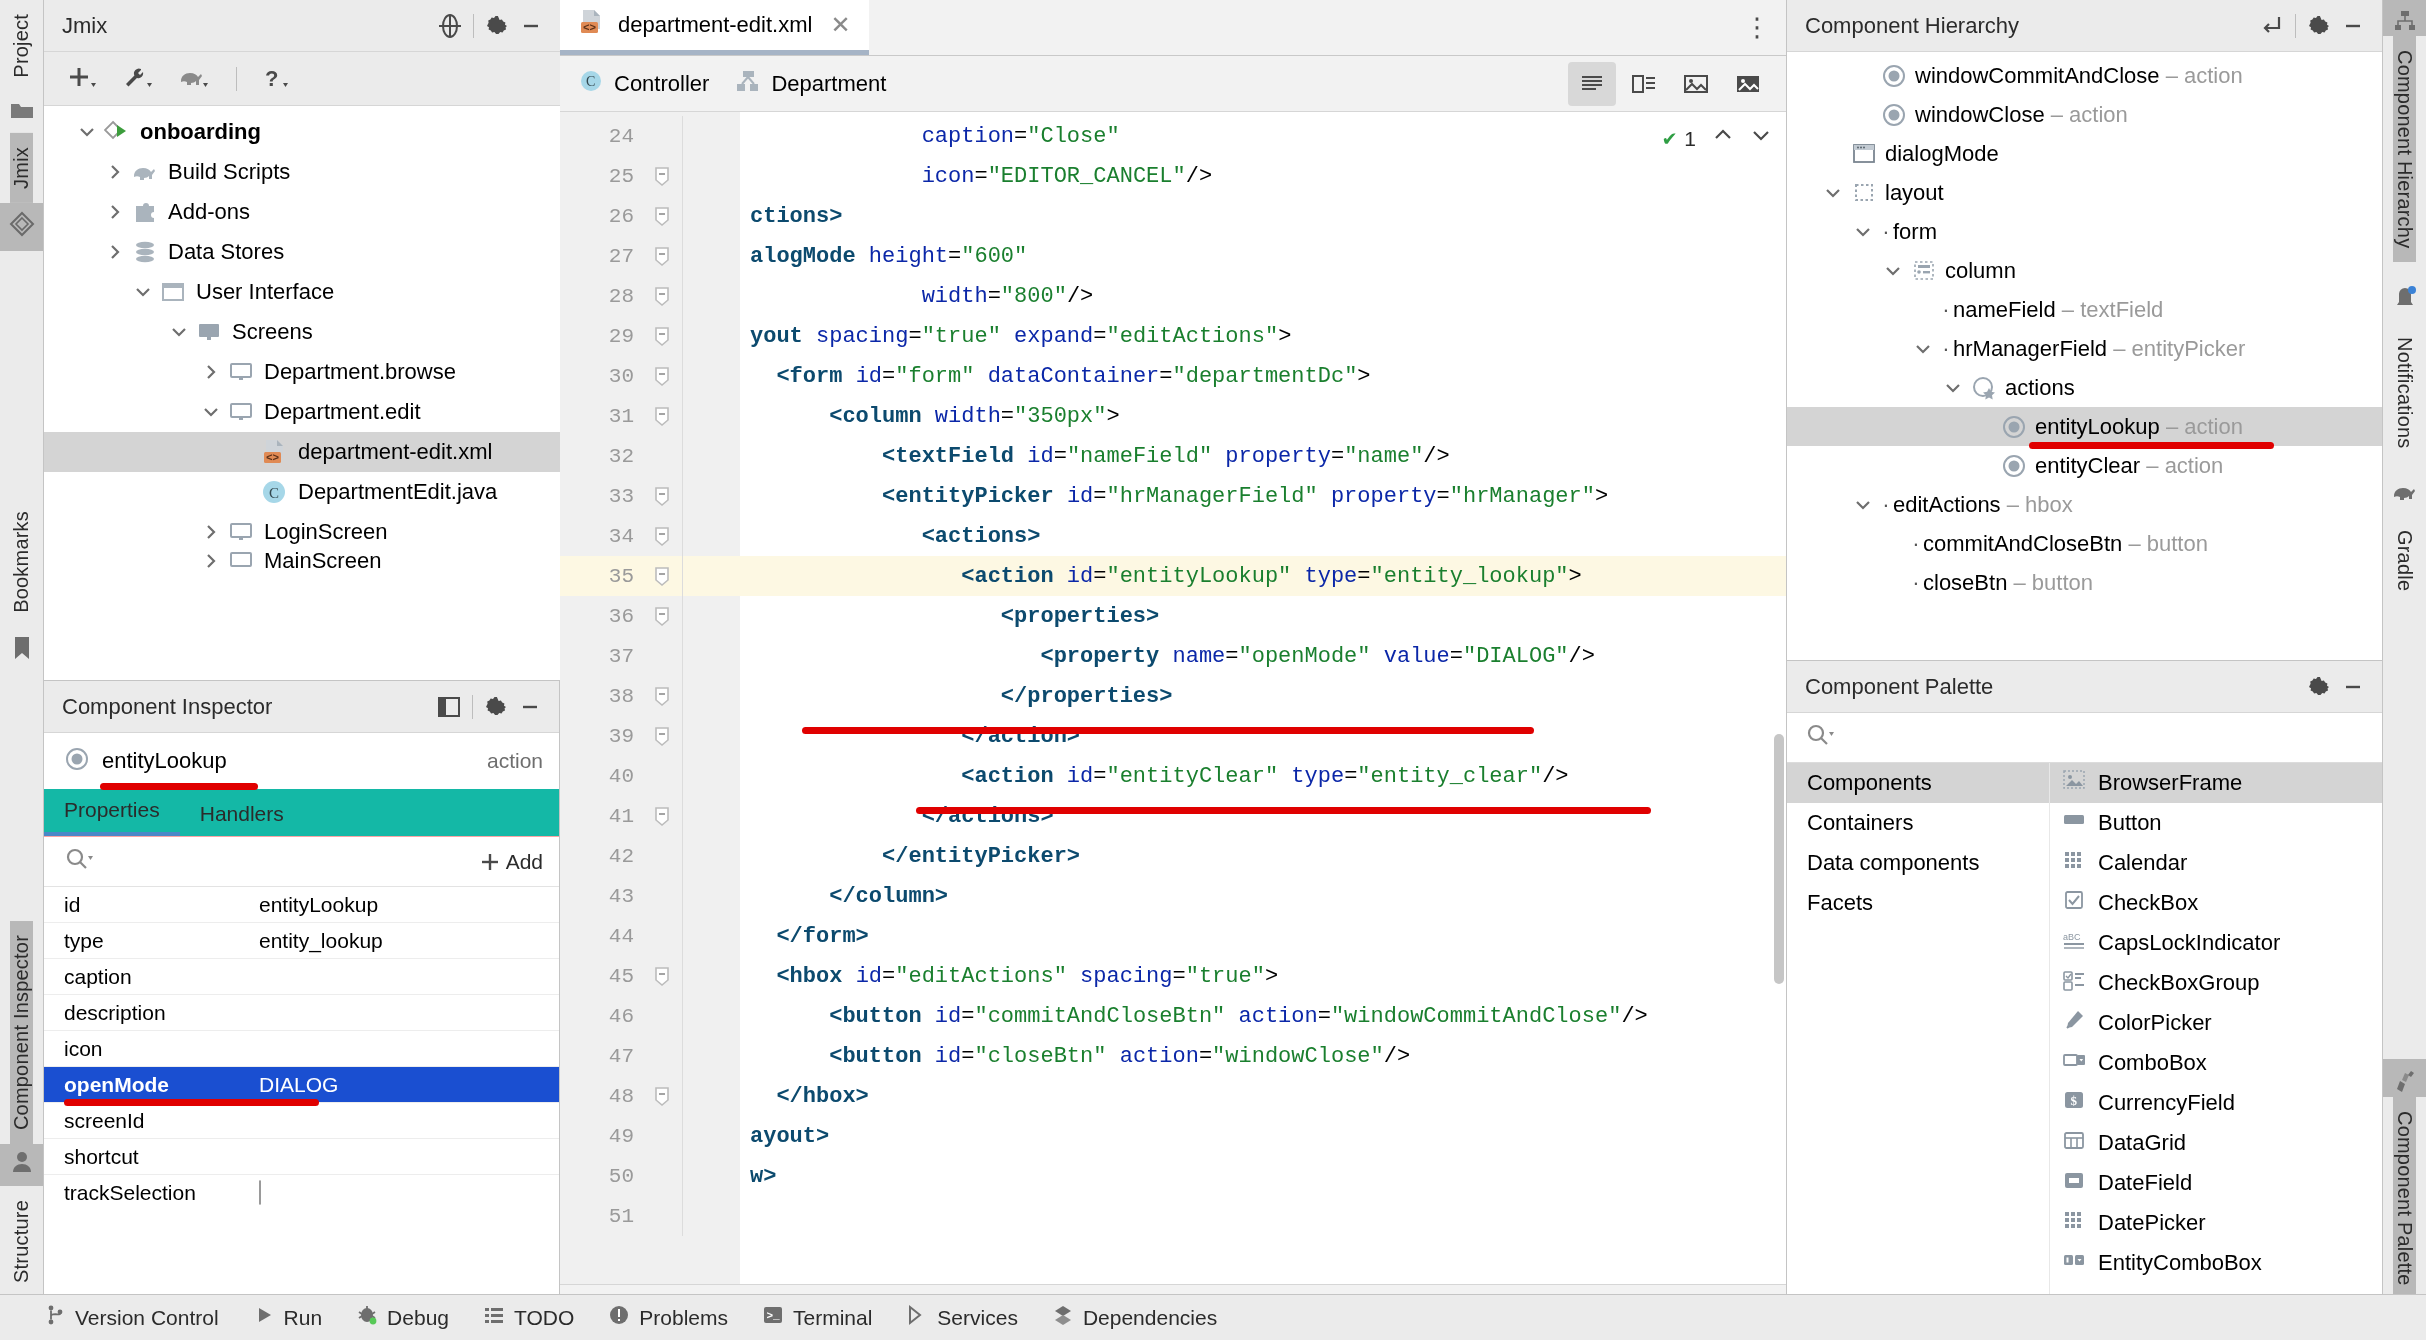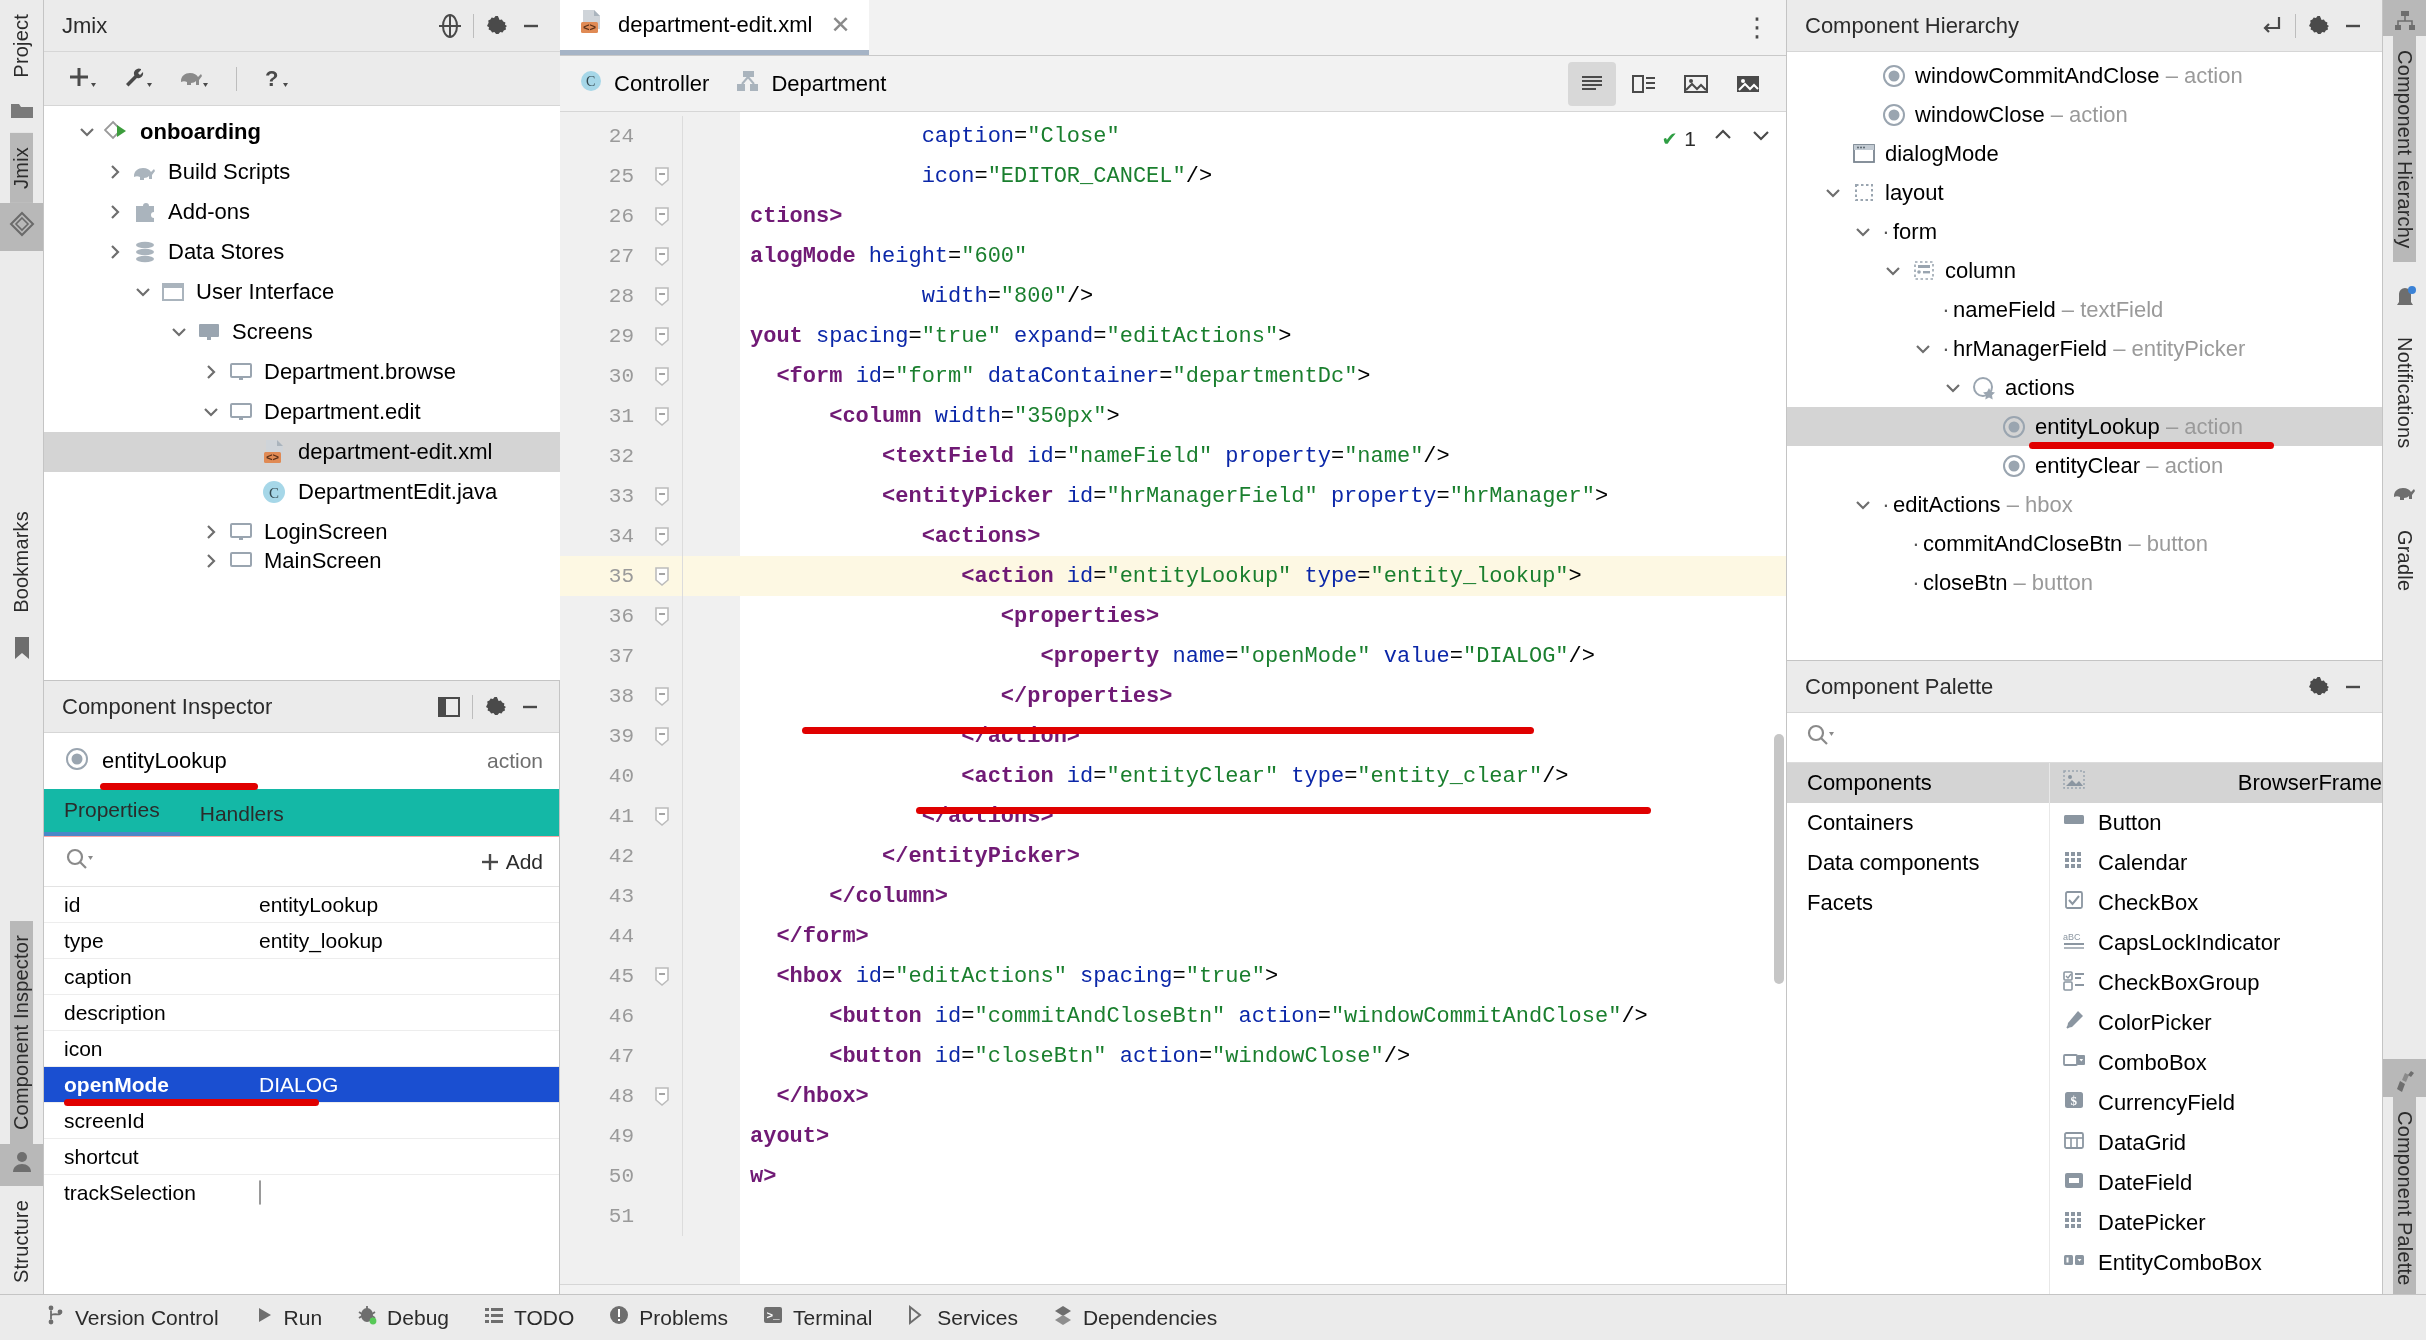--- a/index.html
+++ b/index.html
@@ -155,21 +155,21 @@
   .gline { height:40px; display:flex; align-items:center; }
   .gnum { width:82px; text-align:right; padding-right:8px; }
   .gfold { width:40px; display:flex;align-items:center;justify-content:center; cursor:pointer;}
   .code {
     flex:1 1 auto; position:relative; overflow:hidden;
     font-family: "Liberation Mono", monospace; font-size:22px;
     padding-top:4px; background:#fff;
   }
   .cline { height:40px; display:flex; align-items:center; white-space:pre; }
   .cline.hl { background:#fdf8e3; }
-  .tg { color:#701a75; font-weight:bold; }
+  .tg { color:#0c4a6e; font-weight:bold; }
   .an { color:#0b27a8; }
   .av { color:#1a7f2e; }
   .pn { color:#000; }
   .code-ul {
     position:absolute; height:7px; background:#e00000; border-radius:4px;
   }
   .insp-note { position:absolute; right:14px; top:12px; display:flex; align-items:center; gap:8px; }
   .chk { color:#2f9e44; font-size:22px; }
 
   .breadcrumbs {
@@ -205,21 +205,21 @@
   }
   .pal-body { flex:1 1 auto; display:flex; overflow:hidden; }
   .pal-cats { width: 262px; flex:0 0 262px; padding-top:0; }
   .pcat { height:40px; display:flex; align-items:center; padding-left:20px; font-size:22px; cursor:pointer;}
   .pcat.sel { background:#d4d4d4; }
   .pal-items { flex:1 1 auto; border-left:1px solid #e8e8e8; }
   .pitem {
     height:40px; display:flex; align-items:center; gap:12px; padding-left:12px;
     font-size:22px; cursor:pointer; white-space:nowrap;
   }
-  .pitem.sel { background:#d4d4d4;justify-content:space-between; }
+  .pitem.sel { background:#d4d4d4; }
 
   
   .right-strip {
     width: 44px; flex:0 0 44px; background:#ebebeb;
     border-left:1px solid #c4c4c4;
     display:flex; flex-direction:column; align-items:center;
   }
 
   
   .statusbar {

